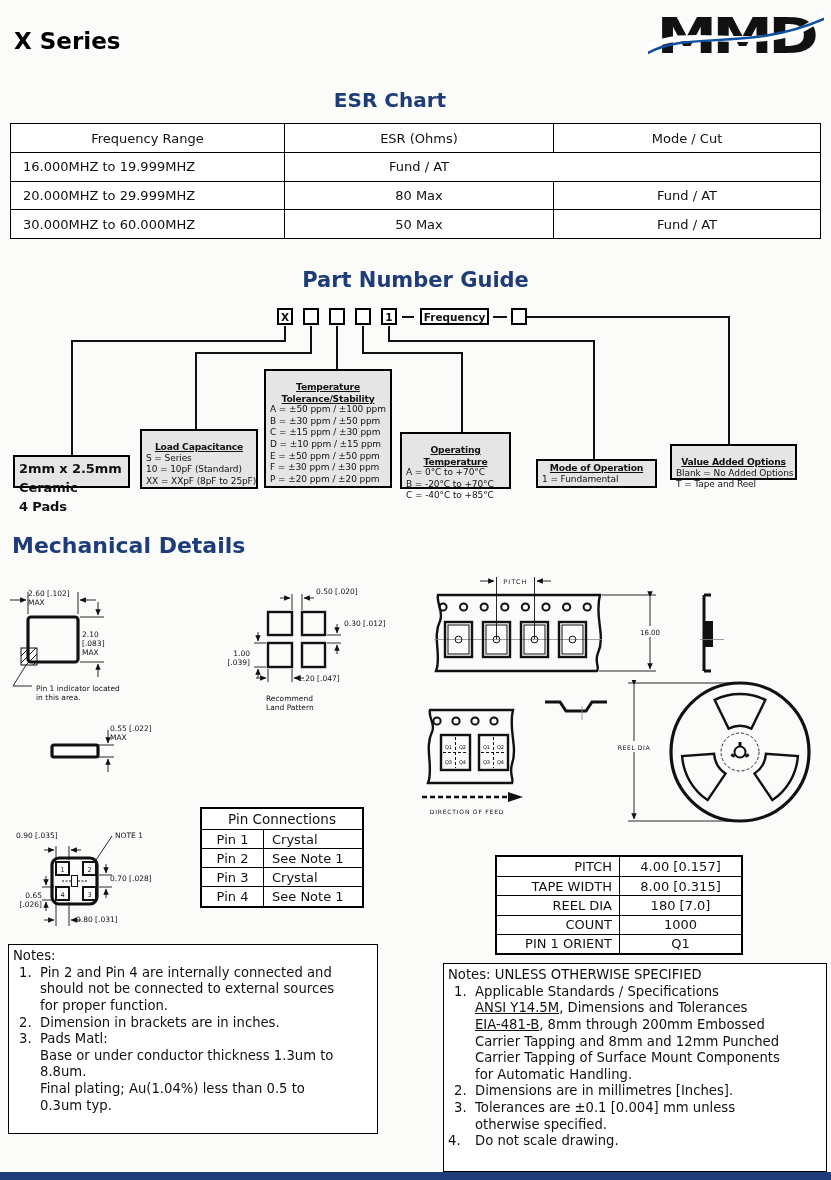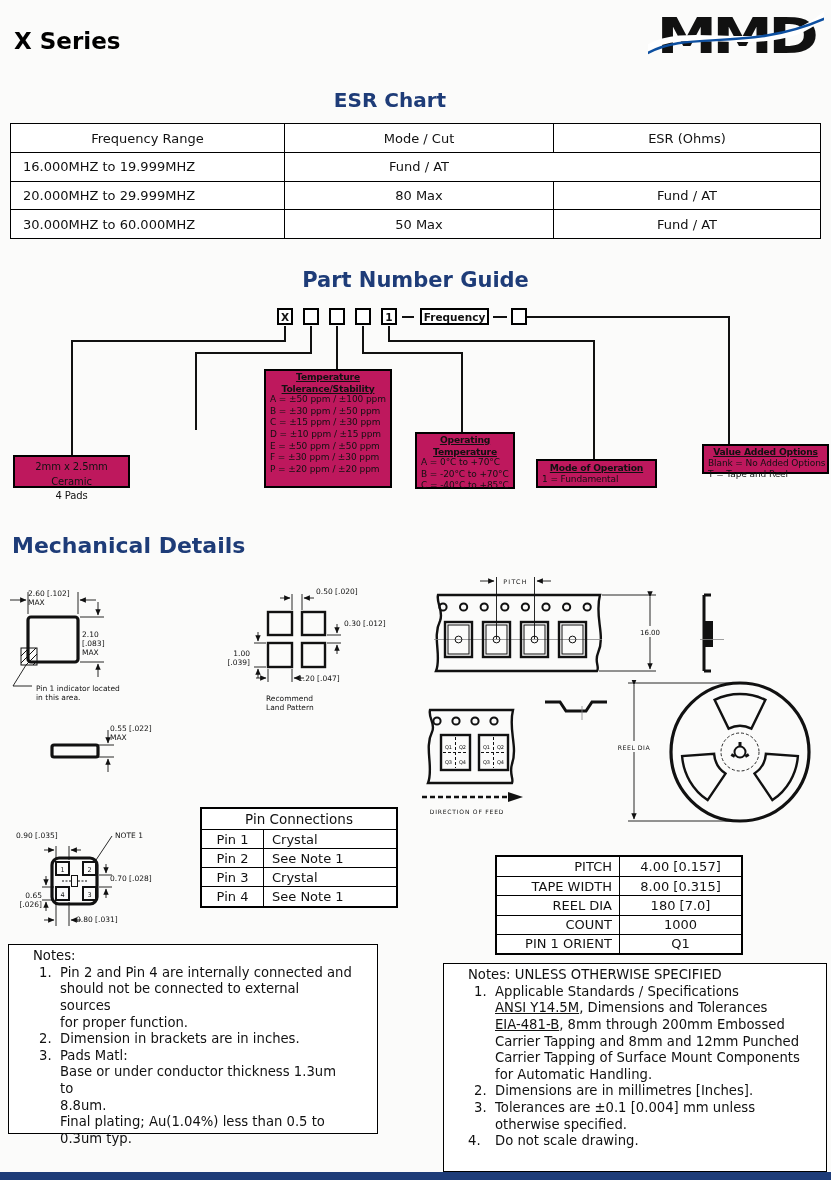--- a/index.html
+++ b/index.html
@@ -21,56 +21,56 @@
   #esr-table{left:10px;top:123px;width:811px;height:116px;border:1.6px solid #000;display:grid;grid-template-rows:28px 1fr 1fr 1fr;font-size:13px;background:#fff}
   .erow{display:grid;grid-template-columns:273px 269px 1fr;border-top:1.2px solid #000}
   .erow:first-child{border-top:none}
   .ecell{display:flex;align-items:center;justify-content:center;border-left:1.2px solid #000;padding:0 4px}
   .ecell:first-child{border-left:none}
   .erow.data .ecell:first-child{justify-content:flex-start;padding-left:12px}
 
   
   .pnbox{position:absolute;width:16px;height:17px;border:2px solid #000;background:#fff;font-size:10.5px;font-weight:bold;display:flex;align-items:center;justify-content:center}
   #png-freq{width:69px}
-  .descbox{position:absolute;border:2.4px solid #000;background:#be185d;font-size:9px;line-height:1.3;padding:0 4px;letter-spacing:-0.1px}
+  .descbox{position:absolute;border:2.4px solid #000;background:#e5e5e5;font-size:9px;line-height:1.3;padding:10px 4px;letter-spacing:-0.1px}
   .descbox .title{font-weight:bold;text-decoration:underline;text-align:center;font-size:9.2px;letter-spacing:-0.2px;line-height:1.25}
   .descbox .it{white-space:nowrap}
-  #png-package{text-align:center;font-weight:normal;font-size:10px;line-height:1.45;padding-top:3px}
+  #png-package{text-align:left;font-weight:bold;font-size:13px;line-height:1.45;padding-top:3px}
 
   
   svg .ln{stroke:#111;fill:none;stroke-width:1}
   svg .th{stroke:#111;fill:none;stroke-width:3.2}
   svg .md{stroke:#111;fill:none;stroke-width:2.4}
   svg .md2{stroke:#111;fill:none;stroke-width:2}
   svg .thin{stroke:#111;fill:none;stroke-width:0.9}
   svg .ctr{stroke:#888;fill:none;stroke-width:0.8}
   svg text{fill:#111;stroke:none;font-family:"DejaVu Sans","Liberation Sans",sans-serif}
 
   
   .lb{position:absolute;font-size:7.5px;line-height:1.2;color:#111;white-space:pre-line}
   .lb.c{}
   .lb.r{text-align:right}
 
   
-  #pin-table{left:200px;top:807px;width:198px;height:101px;border:2.2px solid #000;display:grid;grid-template-rows:21px 1fr 1fr 1fr 1fr;font-size:13px;background:#fff}
+  #pin-table{left:200px;top:807px;width:164px;height:101px;border:2.2px solid #000;display:grid;grid-template-rows:21px 1fr 1fr 1fr 1fr;font-size:13px;background:#fff}
   #pin-table .pt-title{display:flex;align-items:center;justify-content:center;font-size:13.5px;border-bottom:1.4px solid #000}
   .pt-row{display:grid;grid-template-columns:62px 1fr;border-bottom:1.4px solid #000}
   .pt-row:last-child{border-bottom:none}
   .pt-row .k{border-right:1.4px solid #000;display:flex;align-items:center;justify-content:center}
   .pt-row .v{display:flex;align-items:center;padding-left:8px}
 
   
   #tr-table{left:495px;top:855px;width:248px;height:100px;border:2px solid #000;display:grid;grid-template-rows:repeat(5,1fr);font-size:13px;background:#fff}
   .tr-row{display:grid;grid-template-columns:123px 1fr;border-top:1.6px solid #000}
   .tr-row:first-child{border-top:none}
   .tr-row .k{display:flex;align-items:center;justify-content:flex-end;padding-right:7px;border-right:1.6px solid #000}
   .tr-row .v{display:flex;align-items:center;justify-content:center}
 
   
-  .notesbox{position:absolute;border:1.6px solid #000;padding:3px 24px;font-size:13.2px;line-height:1.26;background:#fff}
+  .notesbox{position:absolute;border:1.6px solid #000;padding:3px 4px;font-size:13.2px;line-height:1.26;background:#fff}
   #notes-left{left:8px;top:944px;width:370px;height:190px}
   #notes-right{left:443px;top:963px;width:384px;height:209px}
   .nitem{display:grid;grid-template-columns:27px 1fr}
   .nitem .num{padding-left:6px}
   .nitem .num.out{padding-left:0}
   .ntext{white-space:pre-line}
   .u{text-decoration:underline}
   .wrapnarrow{max-width:308px}
 
   #bottom-bar{left:0;top:1172px;width:831px;height:8px;background:var(--bar)}
@@ -98,22 +98,22 @@
     </defs>
     <text x="7" y="45" transform="scale(1.22,1)" font-weight="bold" font-size="50" letter-spacing="-4" fill="url(#mmdg)" stroke="url(#mmdg)" stroke-width="1.4">MMD</text>
     <path d="M-2,41 C35,17 95,42 148,24 C158,20 169,13 178,6" stroke="#fff" stroke-width="6" fill="none"></path>
     <path d="M-2,46 C40,21 100,45 178,10" stroke="#0d4fa0" stroke-width="2.4" fill="none"></path>
   </svg>
 
   <div class="abs navy" id="h-esr">ESR Chart</div>
   <div class="abs" id="esr-table">
     <div class="erow">
       <div class="ecell">Frequency Range</div>
+      <div class="ecell">ESR (Ohms)</div>
       <div class="ecell">Mode / Cut</div>
-      <div class="ecell">ESR (Ohms)</div>
     </div>
     <div class="erow data">
       <div class="ecell">16.000MHZ to 19.999MHZ</div>
       <div class="ecell">Fund / AT</div>
     </div>
     <div class="erow data">
       <div class="ecell">20.000MHZ to 29.999MHZ</div>
       <div class="ecell">80 Max</div>
       <div class="ecell">Fund / AT</div>
     </div>
@@ -143,46 +143,52 @@
   <div class="pnbox" style="left:355px;top:308px"></div>
   <div class="pnbox" style="left:381px;top:308px">1</div>
   <div class="pnbox" id="png-freq" style="left:420px;top:308px">Frequency</div>
   <div class="pnbox" style="left:511px;top:308px"></div>
 
   <div class="descbox" id="png-package" style="left:13px;top:455px;width:117px;height:33px">
     <div>2mm x 2.5mm Ceramic</div>
     <div>4 Pads</div>
   </div>
 
+  <div class="descbox" style="left:140px;top:429px;width:118px;height:60px">
+    <div class="title">Load Capacitance</div>
+    <div class="it">S = Series</div>
+    <div class="it">10 = 10pF (Standard)</div>
+    <div class="it">XX = XXpF (8pF to 25pF)</div>
+  </div>
 
   <div class="descbox" style="left:264px;top:369px;width:128px;height:119px">
     <div class="title">Temperature</div>
     <div class="title">Tolerance/Stability</div>
     <div class="it">A = ±50 ppm / ±100 ppm</div>
     <div class="it">B = ±30 ppm / ±50 ppm</div>
     <div class="it">C = ±15 ppm / ±30 ppm</div>
     <div class="it">D = ±10 ppm / ±15 ppm</div>
     <div class="it">E = ±50 ppm / ±50 ppm</div>
     <div class="it">F = ±30 ppm / ±30 ppm</div>
     <div class="it">P = ±20 ppm / ±20 ppm</div>
   </div>
 
-  <div class="descbox" style="left:415px;top:432px;width:100px;height:57px">
+  <div class="descbox" style="left:400px;top:432px;width:111px;height:57px">
     <div class="title">Operating Temperature</div>
     <div class="it">A = 0°C to +70°C</div>
     <div class="it">B = -20°C to +70°C</div>
     <div class="it">C = -40°C to +85°C</div>
   </div>
 
   <div class="descbox" style="left:536px;top:459px;width:121px;height:29px;padding-top:1px">
     <div class="title">Mode of Operation</div>
     <div class="it">1 = Fundamental</div>
   </div>
 
-  <div class="descbox" style="left:702px;top:444px;width:127px;height:30px">
+  <div class="descbox" style="left:670px;top:444px;width:127px;height:36px">
     <div class="title">Value Added Options</div>
     <div class="it">Blank = No Added Options</div>
     <div class="it">T = Tape and Reel</div>
   </div>
 
   <div class="abs navy" id="h-mech">Mechanical Details</div>
 
   <svg class="abs" style="left:0;top:560px" width="420" height="390">
 
     <g>

